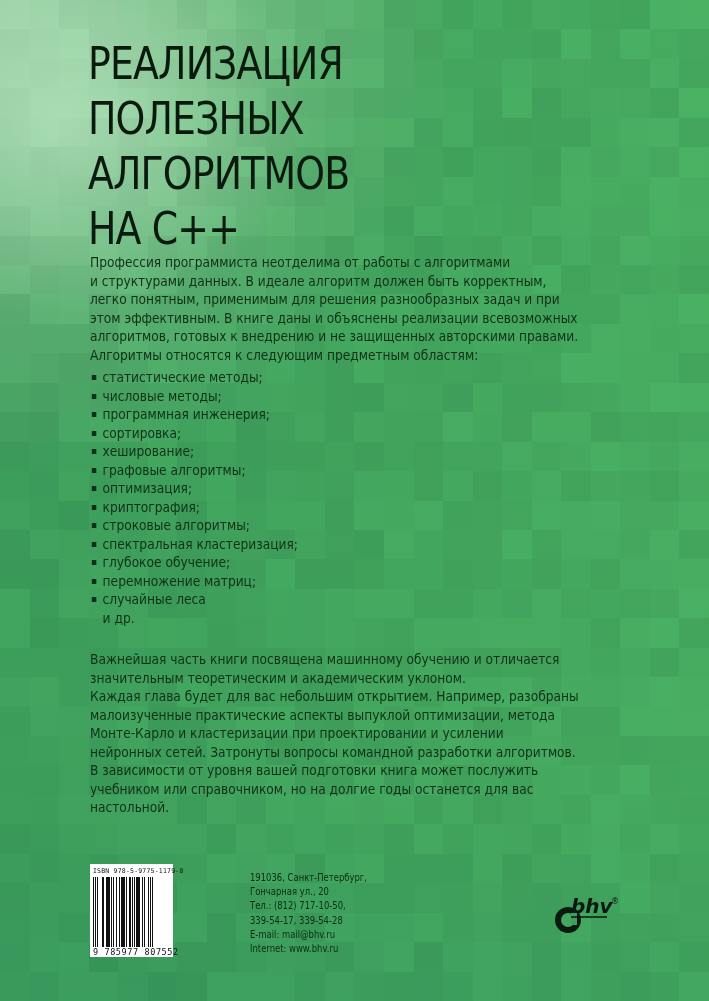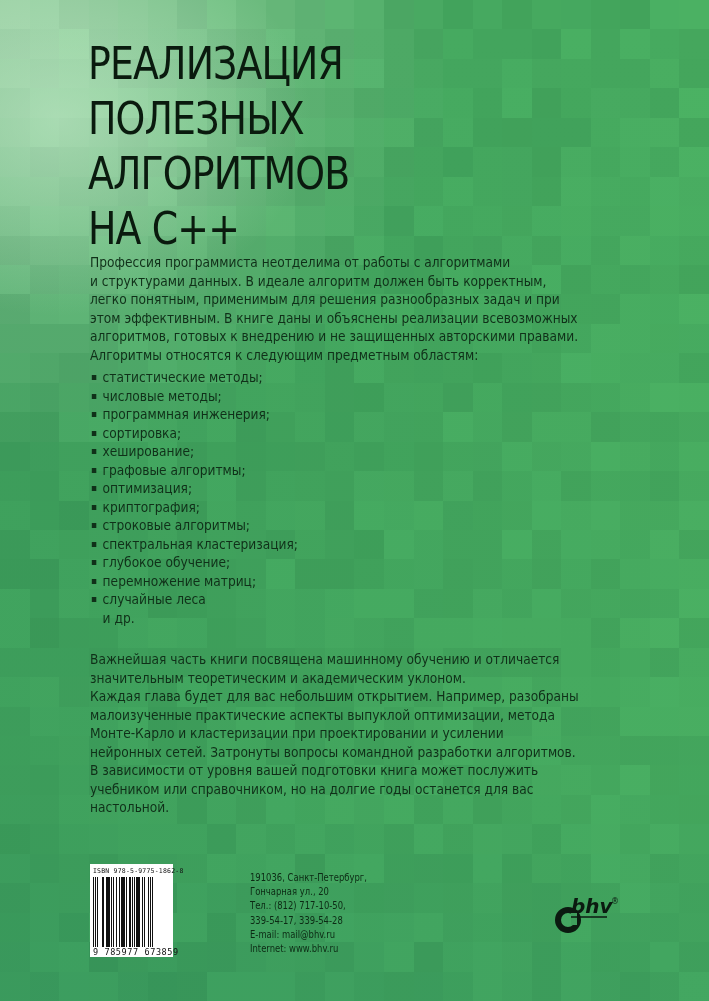--- a/index.html
+++ b/index.html
@@ -946,21 +946,21 @@
   <div>Каждая глава будет для вас небольшим открытием. Например, разобраны</div>
   <div>малоизученные практические аспекты выпуклой оптимизации, метода</div>
   <div>Монте-Карло и кластеризации при проектировании и усилении</div>
   <div>нейронных сетей. Затронуты вопросы командной разработки алгоритмов.</div>
   <div>В зависимости от уровня вашей подготовки книга может послужить</div>
   <div>учебником или справочником, но на долгие годы останется для вас</div>
   <div>настольной.</div>
 </div>
 
 <div class="layer barcode">
-  <div class="isbn">ISBN 978-5-9775-1862-8</div>
+  <div class="isbn">ISBN 978-5-9775-1179-8</div>
   <div class="bars" id="bars">
       <span style="width: 0.85px; background: rgb(17, 17, 17);"></span>
       <span style="width: 0.85px; background: rgb(255, 255, 255);"></span>
       <span style="width: 1.7px; background: rgb(17, 17, 17);"></span>
       <span style="width: 0.85px; background: rgb(255, 255, 255);"></span>
       <span style="width: 0.85px; background: rgb(17, 17, 17);"></span>
       <span style="width: 2.55px; background: rgb(255, 255, 255);"></span>
       <span style="width: 0.85px; background: rgb(17, 17, 17);"></span>
       <span style="width: 0.85px; background: rgb(255, 255, 255);"></span>
       <span style="width: 1.7px; background: rgb(17, 17, 17);"></span>
@@ -996,21 +996,21 @@
       <span style="width: 0.85px; background: rgb(17, 17, 17);"></span>
       <span style="width: 0.85px; background: rgb(255, 255, 255);"></span>
       <span style="width: 1.7px; background: rgb(17, 17, 17);"></span>
       <span style="width: 2.55px; background: rgb(255, 255, 255);"></span>
       <span style="width: 0.85px; background: rgb(17, 17, 17);"></span>
       <span style="width: 0.85px; background: rgb(255, 255, 255);"></span>
       <span style="width: 1.7px; background: rgb(17, 17, 17);"></span>
       <span style="width: 0.85px; background: rgb(255, 255, 255);"></span>
       <span style="width: 0.85px; background: rgb(17, 17, 17);"></span>
     </div>
-  <div class="digits">9 785977 673859</div>
+  <div class="digits">9 785977 807552</div>
 </div>
 
 <div class="layer address">
   <div>191036, Санкт-Петербург,</div>
   <div>Гончарная ул., 20</div>
   <div>Тел.: (812) 717-10-50,</div>
   <div>339-54-17, 339-54-28</div>
   <div>E-mail: mail@bhv.ru</div>
   <div>Internet: www.bhv.ru</div>
 </div>

